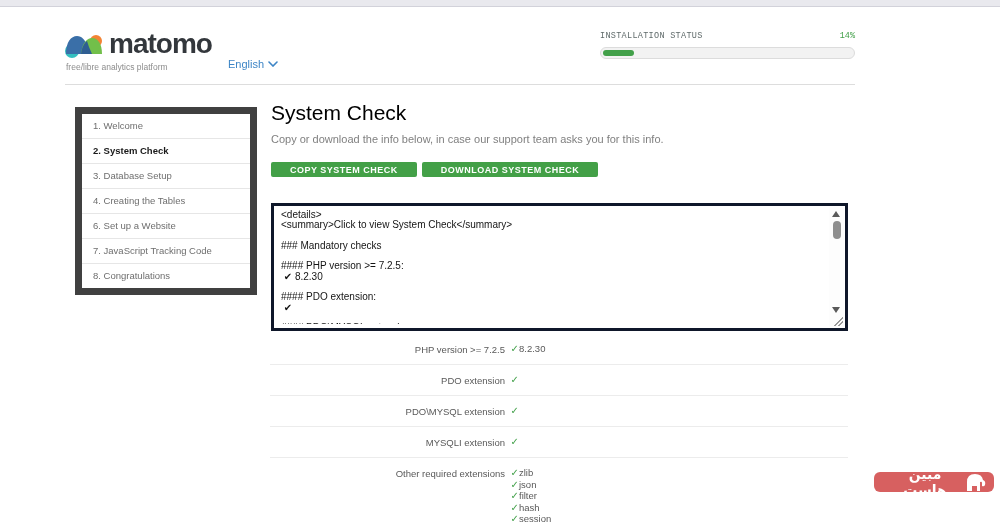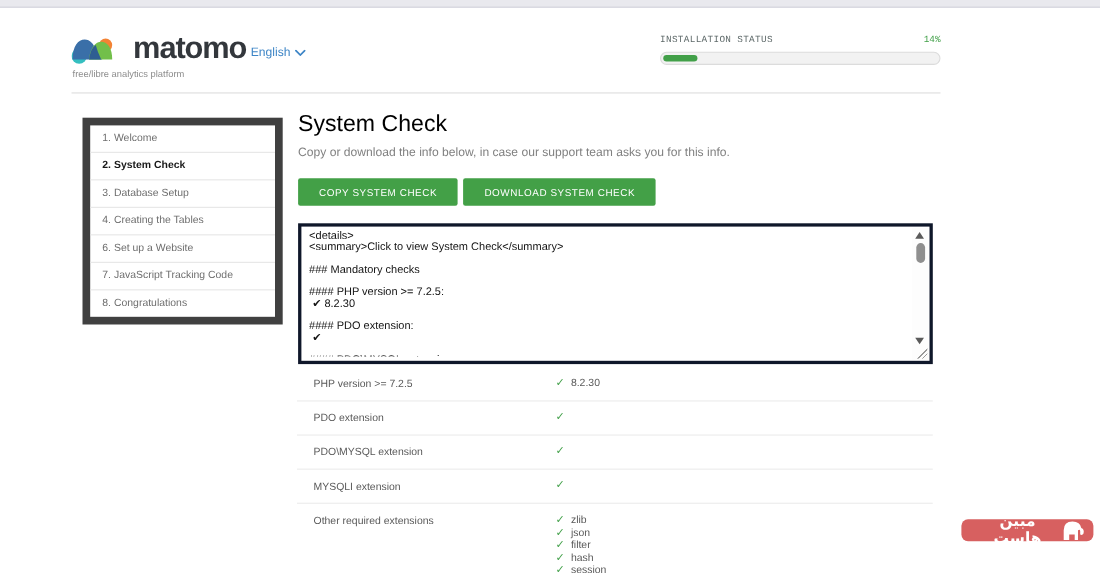--- a/index.html
+++ b/index.html
@@ -6,23 +6,23 @@
   html,body { width:1000px; height:525px; background:#fff; overflow:hidden;
               font-family:"Liberation Sans", sans-serif; }
   #app { position:relative; width:1000px; height:525px; background:#fff; }
 
   
   .top-strip { position:absolute; left:0; top:0; width:1000px; height:7px;
                background:#e9e9ee; border-bottom:1px solid #d2d2da; }
 
   
   .logo-wrap { position:absolute; left:65px; top:30px; display:flex; align-items:flex-start; }
-  .logo-word { font-size:28px; font-weight:700; color:#33373c; letter-spacing:-1px; line-height:28px; margin-left:16px; }
+  .logo-word { font-size:28px; font-weight:700; color:#33373c; letter-spacing:-1px; line-height:28px; margin-left:4px; }
   .tagline { position:absolute; left:66px; top:62px; font-size:8.5px; color:#8d8d8d; }
-  .lang { position:absolute; left:228px; top:42px; font-size:11px; color:#3d85c6; cursor:pointer;
+  .lang { position:absolute; left:228px; top:58px; font-size:11px; color:#3d85c6; cursor:pointer;
           display:flex; align-items:center; gap:4px; }
 
   .status-wrap { position:absolute; left:600px; top:31px; width:255px;font-family:Liberation Mono, monospace; }
   .status-row { display:flex; justify-content:space-between; align-items:baseline; }
   .status-label { font-size:8.5px; color:#5f6a6a; letter-spacing:.3px; }
   .status-pct { font-size:8.5px; color:#42a049; }
   .progress-track { margin-top:6px; width:255px; height:12px; background:#f2f2f2;
                     border:1px solid #dcdcdc; border-radius:7px; position:relative; }
   .progress-fill { position:absolute; left:2px; top:2px; height:6px; background:#42a049;
                    border-radius:4px; }
@@ -33,22 +33,22 @@
   .sidebar { position:absolute; left:75px; top:107px; width:182px; border:7px solid #404040; background:#fff; }
   .step { padding:6px 10px 7px 11px; font-size:9.5px; color:#6e6e6e; border-bottom:1px solid #e6e6e6; }
   .step:last-child { border-bottom:none; }
   .step.active { color:#191919; font-weight:700; }
 
   
   .page-title { position:absolute; left:271px; top:101px; font-size:21px; font-weight:400; color:#000000; }
   .page-subtitle { position:absolute; left:271px; top:133px; font-size:11px; color:#808080; }
 
   .btn-row { position:absolute; left:271px; top:162px; display:flex; gap:5px; }
-  .btn { height:25px; padding:0 19px; background:#43a047; color:#fff; border:none;
-         font-family:"Liberation Sans",sans-serif; font-size:9px; font-weight:400;
+  .btn { height:15px; padding:0 19px; background:#43a047; color:#fff; border:none;
+         font-family:"Liberation Sans",sans-serif; font-size:9px; font-weight:700;
          letter-spacing:.5px; border-radius:2px; cursor:pointer; display:flex; align-items:center; }
 
   
   .sysbox { position:absolute; left:271px; top:203px; width:577px; height:128px;
             border:3px solid #0f172a; background:#fff; }
   .sysbox-content { position:absolute; left:7px; top:4px; right:20px; bottom:4px;
                     font-size:10px; line-height:10.3px; color:#141414; white-space:pre-wrap;
                     overflow:hidden; }
   .sb { position:absolute; top:1px; right:1px; bottom:1px; width:15px; background:#fdfdfd; }
   .sb-arrow { position:absolute; left:3px; width:0; height:0; border-left:4.5px solid transparent;
@@ -57,21 +57,21 @@
   .sb-down { bottom:14px; border-top:6px solid #5a5a5a; }
   .sb-thumb { position:absolute; left:3.5px; top:14px; width:8px; height:18px; background:#8f8f8f; border-radius:4px; }
   .resize-grip { position:absolute; right:2px; bottom:2px; width:10px; height:10px;
     background:
       linear-gradient(135deg, transparent 54%, #9a9a9a 54%, #9a9a9a 62%, transparent 62%,
                       transparent 74%, #9a9a9a 74%, #9a9a9a 82%, transparent 82%); }
 
   
   .checks { position:absolute; left:270px; top:334px; width:578px; }
   .check-row { display:flex; align-items:flex-start; min-height:31px; padding:10px 0 0 15px;
-               border-bottom:1px solid #ececec; }
+               border-bottom:1px solid #ececec;text-align:right; }
   .check-row:last-child { border-bottom:none; }
   .row-label { width:220px; font-size:9.5px; color:#595959; flex:none; }
   .row-values { flex:1; }
   .value-line { display:flex; align-items:baseline; margin-bottom:1.5px; }
   .check-mark { color:#42a049; font-size:10px; width:14px; flex:none; line-height:10px; }
   .value-text { font-size:9.5px; color:#595959; line-height:10px; }
 
   
   .badge { position:absolute; left:874px; top:472px; width:120px; height:20px;
            background:#d76060; border-radius:6px; display:flex; align-items:center;

